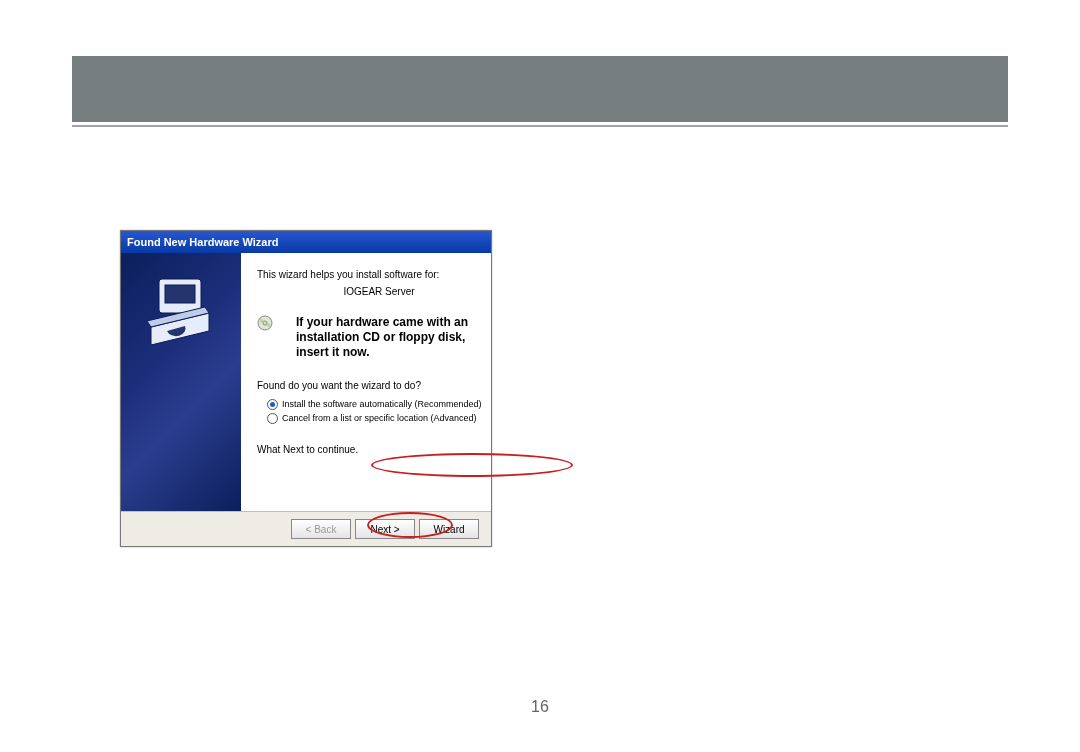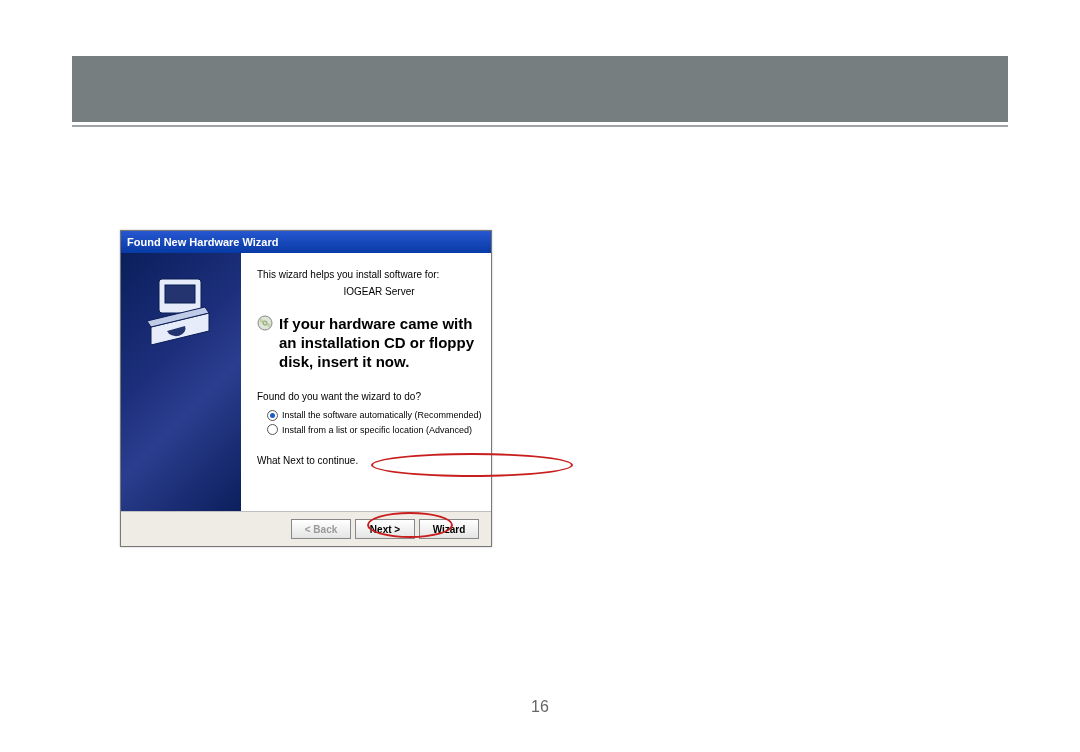--- a/index.html
+++ b/index.html
@@ -22,34 +22,34 @@
             padding-left:6px;}
   .wiz-body{display:flex;height:258px;}
   .banner{width:120px;background:linear-gradient(135deg,#0b1f5c 0%,#1d2f7c 40%,#2b3d8e 60%,#0b1f5c 100%);
           position:relative;flex:none;}
   .banner svg{position:absolute;left:10px;top:20px;}
   .content{flex:1;background:#fff;padding:14px 4px 8px 16px;position:relative;}
   .content .intro{margin:2px 0 6px 0;}
   .content .device{margin:0 0 18px 14px;text-align:center;}
   .cd-row{display:flex;align-items:flex-start;gap:6px;margin:6px 0 20px 0;}
   .cd-row .cd-icon svg{display:block;}
-  .cd-row .cd-text{font-size:15px;font-weight:bold;line-height:1.25;}
+  .cd-row .cd-text{font-size:12px;font-weight:bold;line-height:1.25;margin-left:17px;}
   .prompt{margin:4px 0 6px 0;}
   .options{margin:0 0 4px 10px;line-height:1.6;}
   .opt{display:flex;align-items:center;gap:4px;font-size:9px;}
   .radio{width:9px;height:9px;border:1px solid #555;border-radius:50%;
          display:inline-flex;align-items:center;justify-content:center;flex:none;}
   .radio.sel:after{content:"";width:5px;height:5px;border-radius:50%;
                    background:#1a5cc8;display:block;}
   .continue{margin:18px 0 0 0;}
   .btnbar{height:34px;border-top:1px solid #bfbfbf;background:#efece5;
           display:flex;align-items:center;justify-content:flex-end;gap:4px;
           padding-right:12px;}
   .wbtn{min-width:60px;height:20px;font-size:10px;border:1px solid #888;
-        background:linear-gradient(#fff,#e4e4e4);padding:2px 10px;font-weight:bold;}
+        background:linear-gradient(#fff,#e4e4e4);padding:2px 10px;}
   .wbtn.disabled{color:#999;}
   
   .ellipse{position:absolute;border:2px solid #c81e1e;border-radius:50%;
            pointer-events:none;}
   .e1{left:130px;top:200px;width:198px;height:20px;}
   .e2{left:246px;top:281px;width:82px;height:22px;}
   .pagenum{position:absolute;left:0;right:0;bottom:36px;text-align:center;
            font-size:16px;color:#666;}
 </style>
 </head>
@@ -94,21 +94,21 @@
 
         <div class="prompt">Found do you want the wizard to do?</div>
 
         <div class="options">
           <div class="opt">
             <span class="radio sel"></span>
             <span>Install the software automatically (Recommended)</span>
           </div>
           <div class="opt">
             <span class="radio"></span>
-            <span>Install from a list or specific location (Advanced)</span>
+            <span>Cancel from a list or specific location (Advanced)</span>
           </div>
         </div>
 
         <div class="continue">What Next to continue.</div>
 
         <span class="ellipse e1"></span>
       </div>
     </div>
 
     <div class="btnbar">

